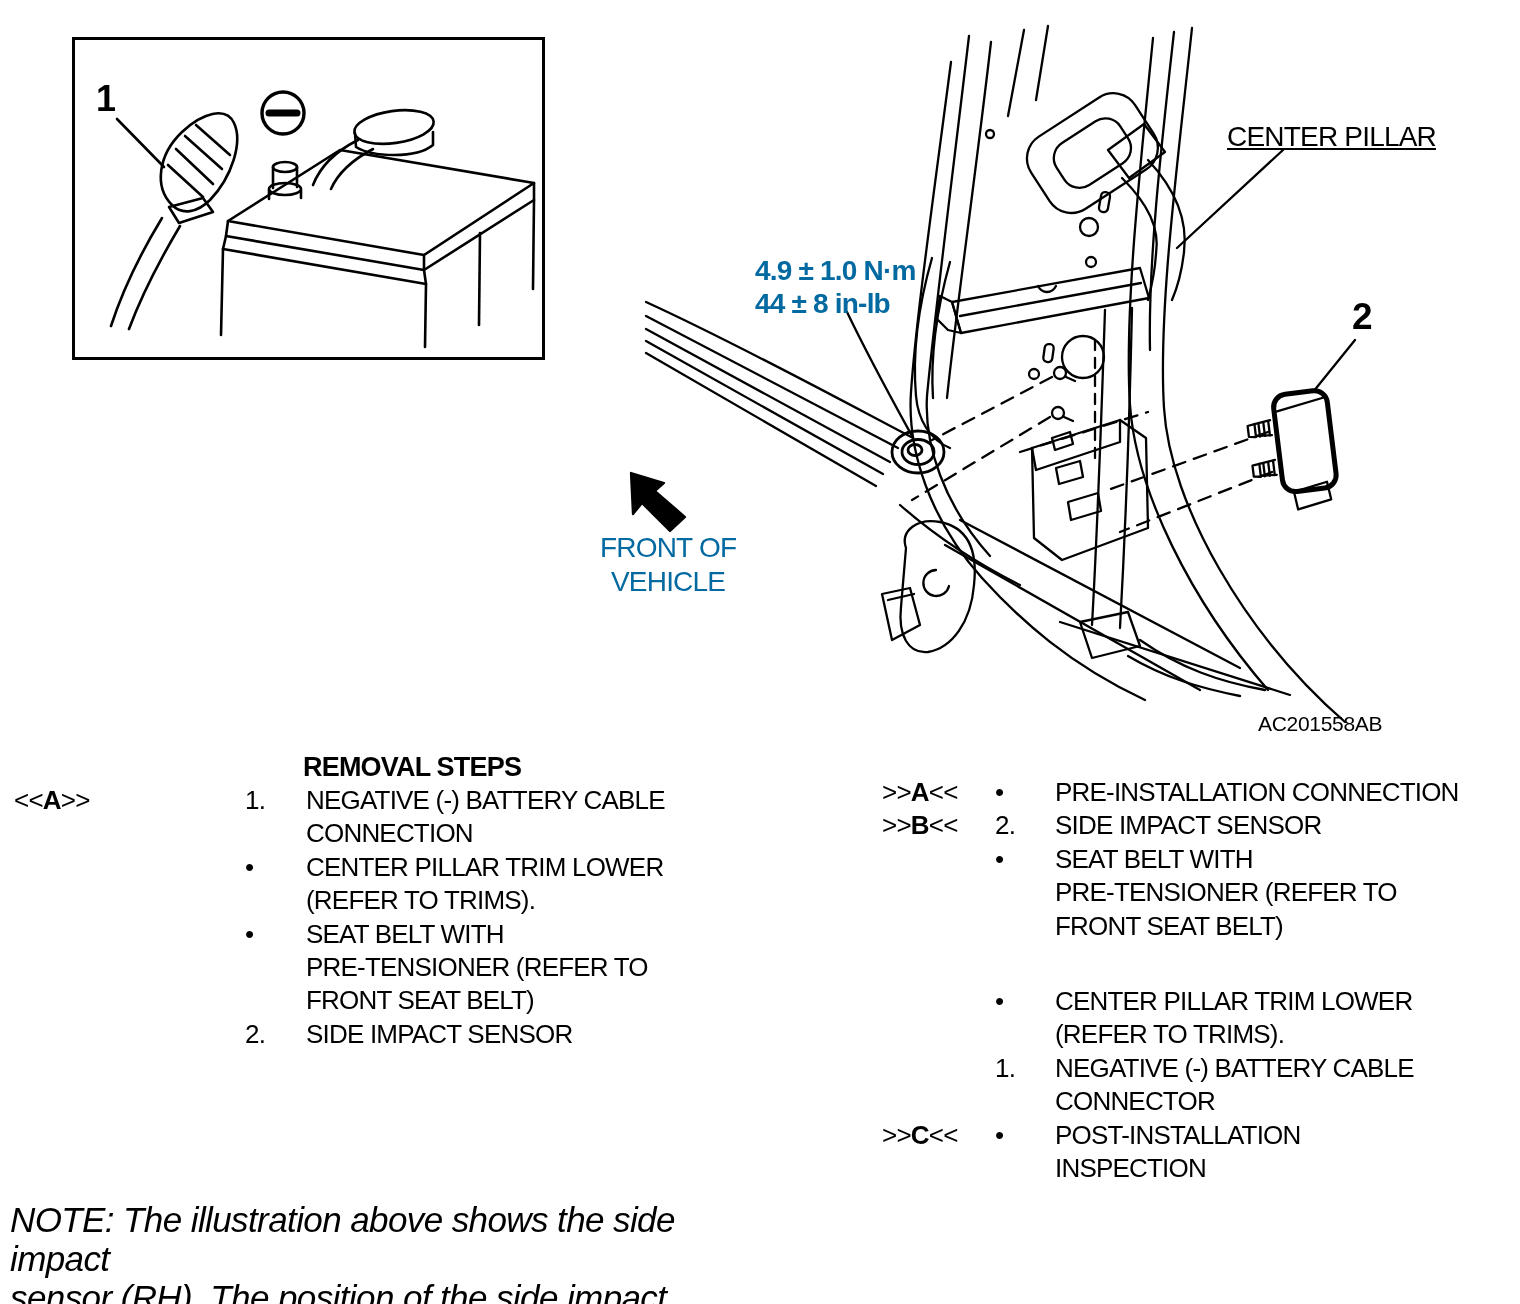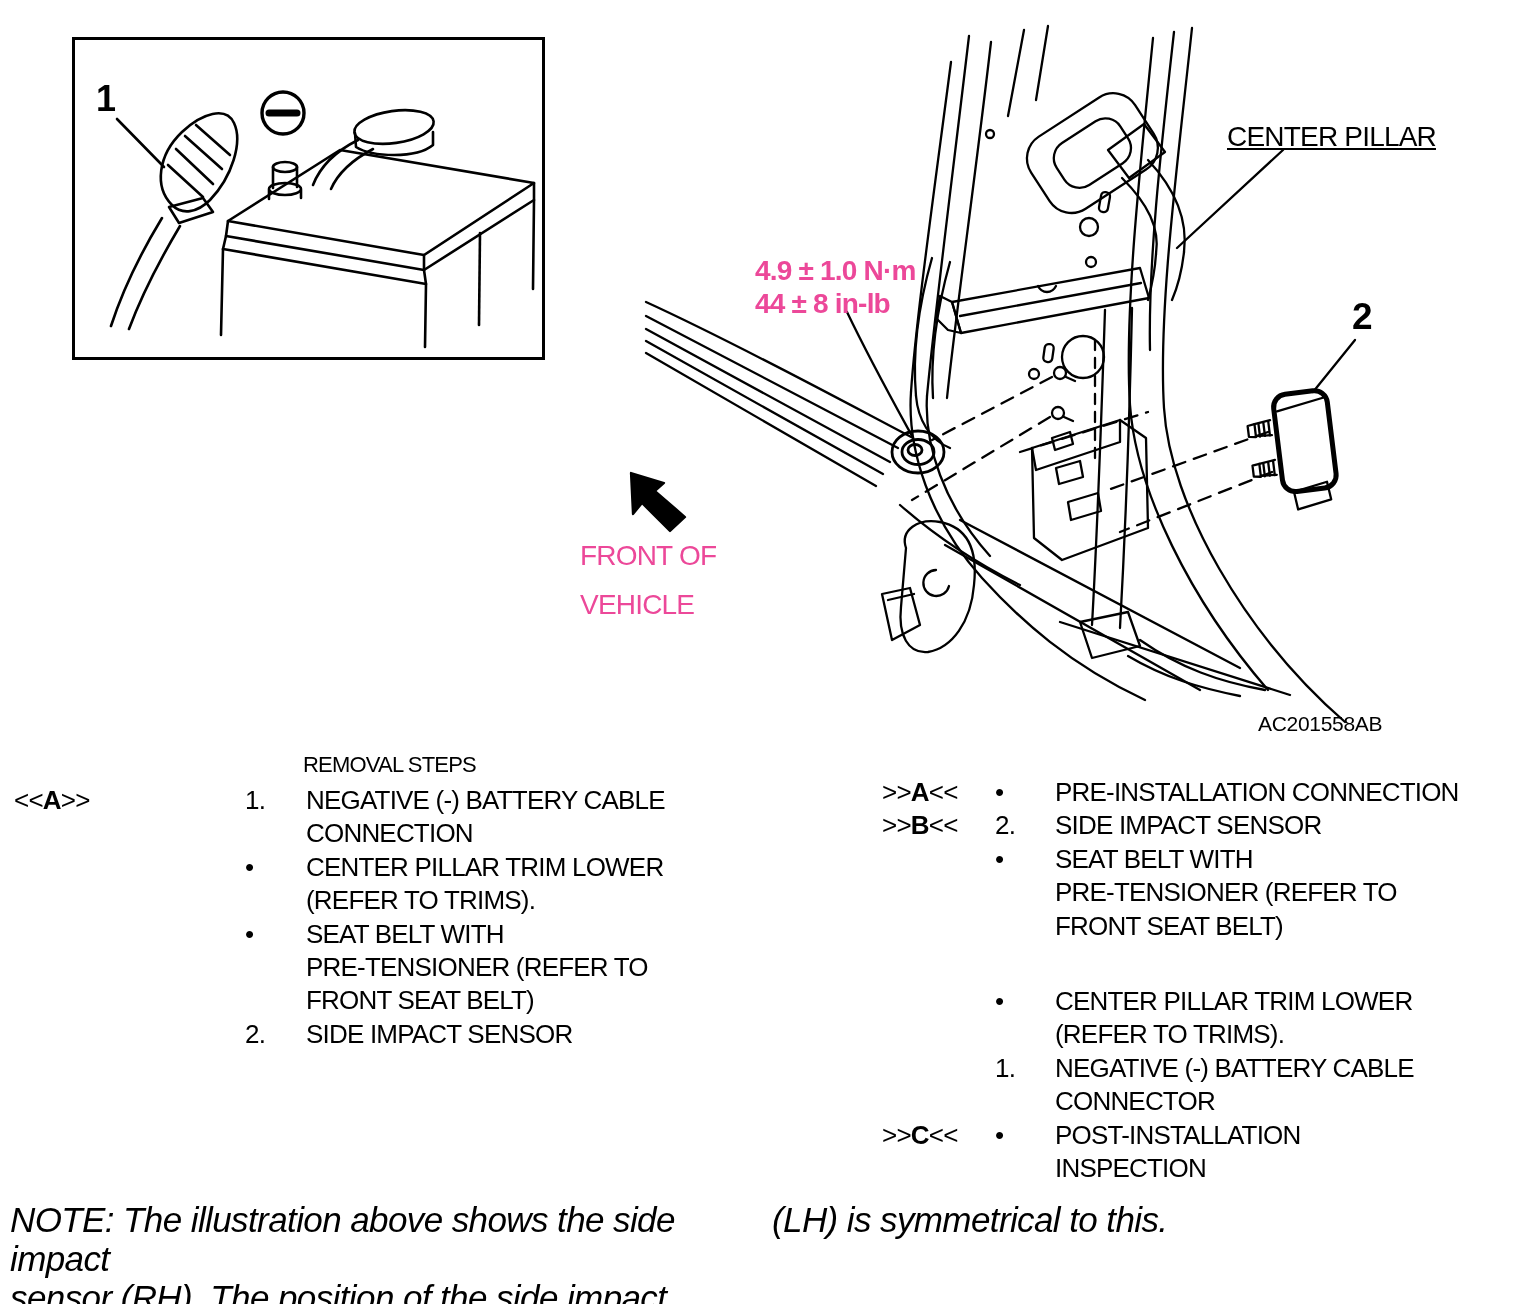--- a/index.html
+++ b/index.html
@@ -1,22 +1,22 @@
 <!DOCTYPE html>
 <html><head>
 <meta charset="utf-8">
 <style>
   html,body{margin:0;padding:0;background:#fff;}
   #canvas{
     position:relative;width:1520px;height:1304px;background:#ffffff;
     font-family:"Liberation Sans",sans-serif;color:#000;overflow:hidden;
   }
   .abs{position:absolute;}
-  .txt{white-space:pre-line;letter-spacing:-0.5px;color:#ec4899;}
-  .list-title{font-size:22px;font-weight:normal;letter-spacing:-0.8px;}
+  .txt{white-space:pre-line;letter-spacing:-0.5px;color:#0369a1;}
+  .list-title{font-size:27px;font-weight:bold;letter-spacing:-0.8px;}
   .list{position:absolute;}
   .row{display:flex;align-items:flex-start;line-height:33.4px;font-size:26px;letter-spacing:-0.8px;}
   .row .m{flex:none;white-space:nowrap;}
   .row .m b{font-weight:bold;}
   .row .b{flex:none;}
   .row .t{flex:none;white-space:pre-line;}
   .removal .m{width:231px;}
   .removal .b{width:61px;}
   .removal .t{width:455px;}
   .install .m{width:113px;}
@@ -211,21 +211,21 @@
 
       <path d="M 31,473 L 64,483 L 55,491 L 85,517 L 70,531 L 42,503 L 33,514 Z" fill="#000"></path>
     </g>
   </svg>
 
   <div class="abs part-label" style="left:96px;top:78px;">1</div>
   <div class="abs anno" style="left:1227px;top:121px;text-decoration:underline;">CENTER PILLAR</div>
   <div class="abs anno bold txt" style="left:755px;top:254px;line-height:33px;">4.9 ± 1.0 N·m
 44 ± 8 in-lb</div>
   <div class="abs part-label" style="left:1352px;top:296px;font-size:37px;">2</div>
-  <div class="abs anno txt" style="left:580px;top:531px;line-height:49px;">FRONT OF
+  <div class="abs anno txt" style="left:600px;top:531px;line-height:34px;text-align:center;">FRONT OF
 VEHICLE</div>
   <div class="abs code" style="left:1258px;top:712px;">AC201558AB</div>
 
   <div class="abs list-title" style="left:303px;top:752px;">REMOVAL STEPS</div>
   <div class="list removal" style="left:14px;top:784px;">
     <div class="row">
       <div class="m"><span>&lt;&lt;</span><b>A</b><span>&gt;&gt;</span></div>
       <div class="b">1.</div>
       <div class="t">NEGATIVE (-) BATTERY CABLE
 CONNECTION</div>
@@ -283,15 +283,14 @@
     <div class="row">
       <div class="m"><span>&gt;&gt;</span><b>C</b><span>&lt;&lt;</span></div>
       <div class="b">•</div>
       <div class="t">POST-INSTALLATION
 INSPECTION</div>
     </div>
   </div>
 
   <div class="abs note" style="left:10px;top:1200px;width:740px;">NOTE: The illustration above shows the side impact
 sensor (RH). The position of the side impact sensor</div>
-  <div class="abs note" style="left:772px;top:1200px;width:520px;">(LH) is symmetrical to this.</div>
 
 </div>
 
 </body></html>

